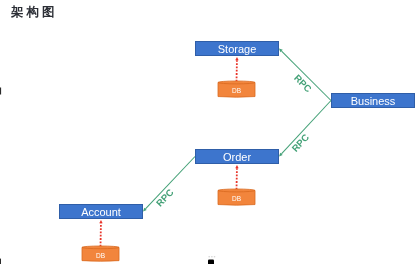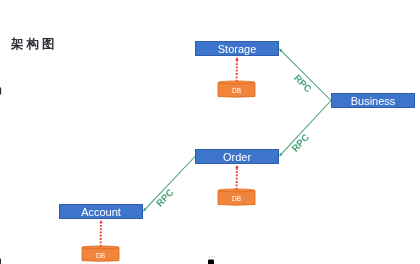--- a/index.html
+++ b/index.html
@@ -6,21 +6,21 @@
   body {
     width:420px; height:264px;
     background:#ffffff;
     font-family:"Liberation Sans", sans-serif;
     overflow:hidden;
     position:relative;
   }
   #page-title {
     position:absolute; left:11px; top:6px;
     font-size:12.5px; font-weight:bold; color:#2c2f36;
-    letter-spacing:3px; line-height:1;margin-top:32px;
+    letter-spacing:3px; line-height:1;
   }
   #canvas { position:absolute; left:0; top:0; width:420px; height:264px; }
 </style>
 </head>
 <body>
 
 <div id="page-title">架构图</div>
 
 <svg id="canvas" viewBox="0 0 420 264" xmlns="http://www.w3.org/2000/svg">
     <g>

